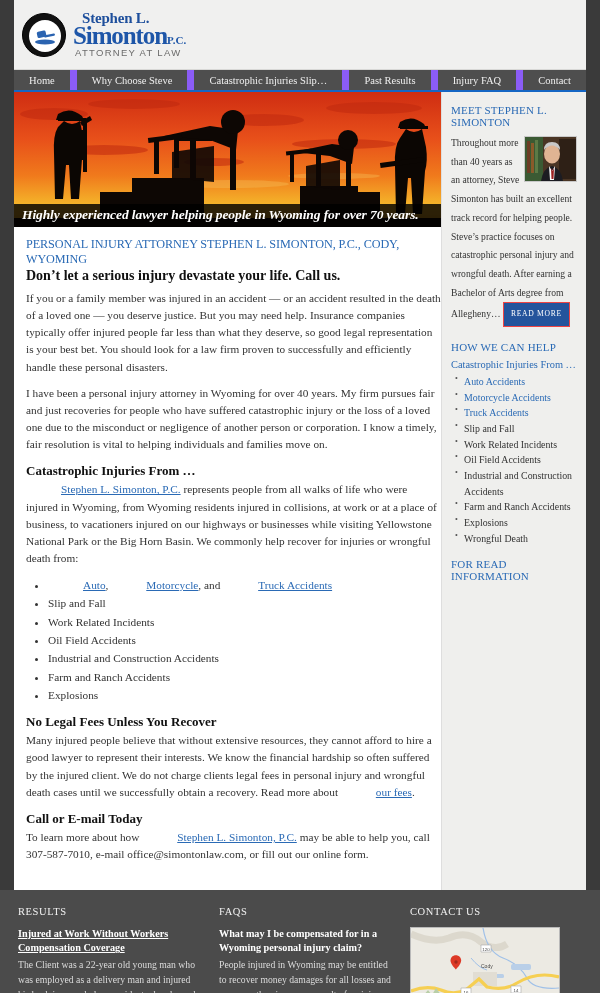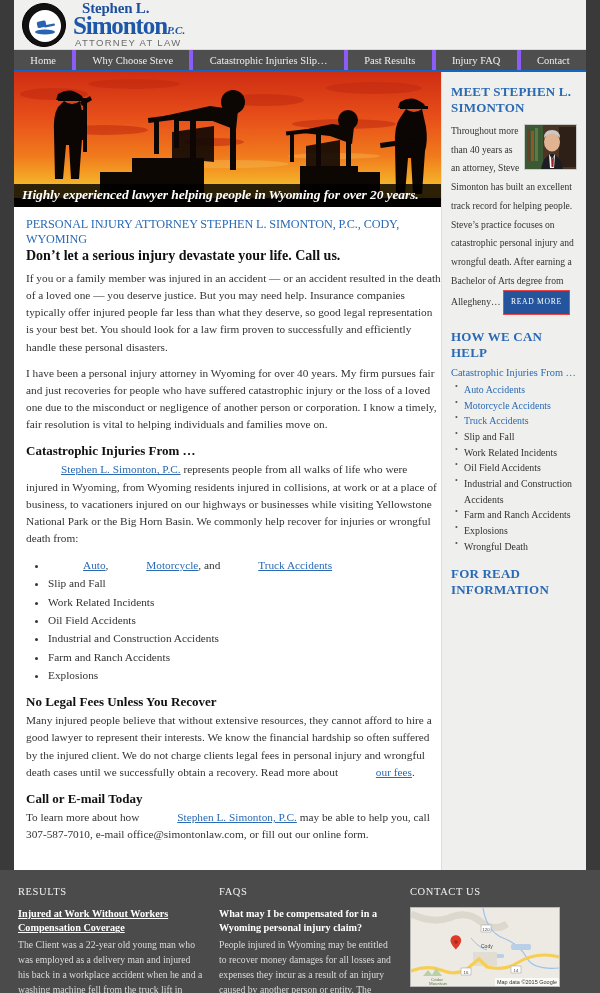--- a/index.html
+++ b/index.html
@@ -9,21 +9,21 @@
     font-family: "Liberation Serif", serif;
   }
   body { width: 600px; height: 993px; overflow: hidden; }
 
   .page { width: 600px; position: relative; }
 
   
   .header {
     margin: 0 14px;
     background: #f0f0ef;
-    height: 50px;
+    height: 70px;
     display: flex;
     align-items: center;
     padding: 0 12px 0 8px;
     border-bottom: 1px solid #d8d8d6;
   }
   .logo-wrap { display: flex; align-items: center; gap: 7px; }
   .seal {
     width: 44px; height: 44px; border-radius: 50%;
     background: #111;
     border: 1px solid #000;
@@ -42,21 +42,21 @@
   }
   .firm-name { line-height: 1; }
   .firm-line1 {
     font-size: 15px; font-weight: bold; color: #1e4f9c;
     letter-spacing: -0.2px; display: block; padding-left: 9px;
   }
   .firm-line2 {
     font-size: 25px; font-weight: bold; color: #1e56a8;
     letter-spacing: -1.1px; display: block; margin-top: -3px;
   }
-  .firm-pc { font-size: 11px; letter-spacing: 0; font-style: italic; }
+  .firm-pc { font-size: 11px; letter-spacing: 0; }
   .firm-sub {
     display: block; font-size: 9.5px; color: #6b6b6b;
     letter-spacing: 1.3px; font-family: "Liberation Sans", sans-serif;
     margin-top: 0px; padding-left: 2px;
   }
   .header-right { margin-left: auto; text-align: right; color: #222; }
   .consult { font-size: 11.5px; letter-spacing: 0.1px; }
   .phone { font-size: 19px; margin-top: 1px; letter-spacing: -0.3px; }
 
   
@@ -66,21 +66,21 @@
     height: 22px;
     display: flex;
     align-items: stretch;
     border-bottom: 2px solid #1566c4;
   }
   .nav-item {
     flex: 1 1 auto;
     display: flex; align-items: center; justify-content: center;
     color: #efefef;
     font-size: 10.5px;
-    border-right: 4px solid #8b5cf6;
+    border-right: 7px solid #8b5cf6;
     cursor: pointer;
     white-space: nowrap;
   }
   .nav-item:last-child { border-right: none; }
 
   
   .body-wrap { margin: 0 14px; background: #fff; display: flex; align-items: stretch; }
   .main-col { width: 427px; background: #fff; padding: 0; }
   .side-col {
     width: 145px; background: #efefed;
@@ -115,22 +115,22 @@
   .main-inner h3 {
     font-size: 13px; color: #111; margin: 10px 0 2px 0;
   }
   .main-inner ul { margin: 6px 0 8px 22px; }
   .main-inner li { font-size: 11.3px; color: #333; line-height: 1.62; }
   a { color: #2a6ab5; }
   .main-inner a { text-decoration: underline; margin-left: 35px; }
 
   
   .side-h {
-    color: #2a6ab5; font-size: 13px; letter-spacing: 0.2px;
-    margin: 2px 0 6px 0; font-weight: bold;
+    color: #2a6ab5; font-size: 11px; letter-spacing: 0.2px;
+    margin: 2px 0 6px 0; font-weight: normal;
   }
   .bio { font-size: 9.6px; color: #333; line-height: 1.95; }
   .bio-photo {
     float: right; width: 53px; height: 46px; margin: 2px 0 2px 4px;
     border: 1px solid #c9c9c9; background: #3a2a1c;
   }
   .bio-photo svg { display: block; }
   .readmore-btn {
     display: inline-block; background: #24549c;
     color: #fff; font-size: 7.6px; letter-spacing: 0.7px;
@@ -311,21 +311,21 @@
             <path d="M66 30 l10 -6 l2 4 l-10 6 z"></path>
           </g>
 
           <g fill="#0b0603">
             <path d="M386 30 q12 -8 24 2 l2 4 h-28 z"></path>
             <rect x="386" y="34" width="28" height="3"></rect>
             <path d="M392 37 q8 6 16 0 l4 18 q2 14 -1 24 l-3 43 h-9 l-2 -36 h-3 l-3 36 h-9 l-1 -48 q-1 -20 5 -28 z"></path>
             <rect x="366" y="68" width="44" height="5" transform="rotate(-8 388 70)"></rect>
           </g>
         </svg>
-        <div class="hero-caption">Highly experienced lawyer helping people in Wyoming for over 20 years.</div>
+        <div class="hero-caption">Highly experienced lawyer helping people in Wyoming for over 70 years.</div>
       </div>
 
       <div class="main-inner">
         <h1 class="page-title">PERSONAL INJURY ATTORNEY STEPHEN L. SIMONTON, P.C., CODY, WYOMING</h1>
         <h2 class="tagline">Don’t let a serious injury devastate your life. Call us.</h2>
         <p>If you or a family member was injured in an accident — or an accident resulted in the death of a loved one — you deserve justice. But you may need help. Insurance companies typically offer injured people far less than what they deserve, so good legal representation is your best bet. You should look for a law firm proven to successfully and efficiently handle these personal disasters.</p>
         <p>I have been a personal injury attorney in Wyoming for over 40 years. My firm pursues fair and just recoveries for people who have suffered catastrophic injury or the loss of a loved one due to the misconduct or negligence of another person or corporation. I know a timely, fair resolution is vital to helping individuals and families move on.</p>
 
         <h3>Catastrophic Injuries From …</h3>
         <p><a href="#">Stephen L. Simonton, P.C.</a><span> represents people from all walks of life who were injured in Wyoming, from Wyoming residents injured in collisions, at work or at a place of business, to vacationers injured on our highways or businesses while visiting Yellowstone National Park or the Big Horn Basin. We commonly help recover for injuries or wrongful death from:</span></p>

